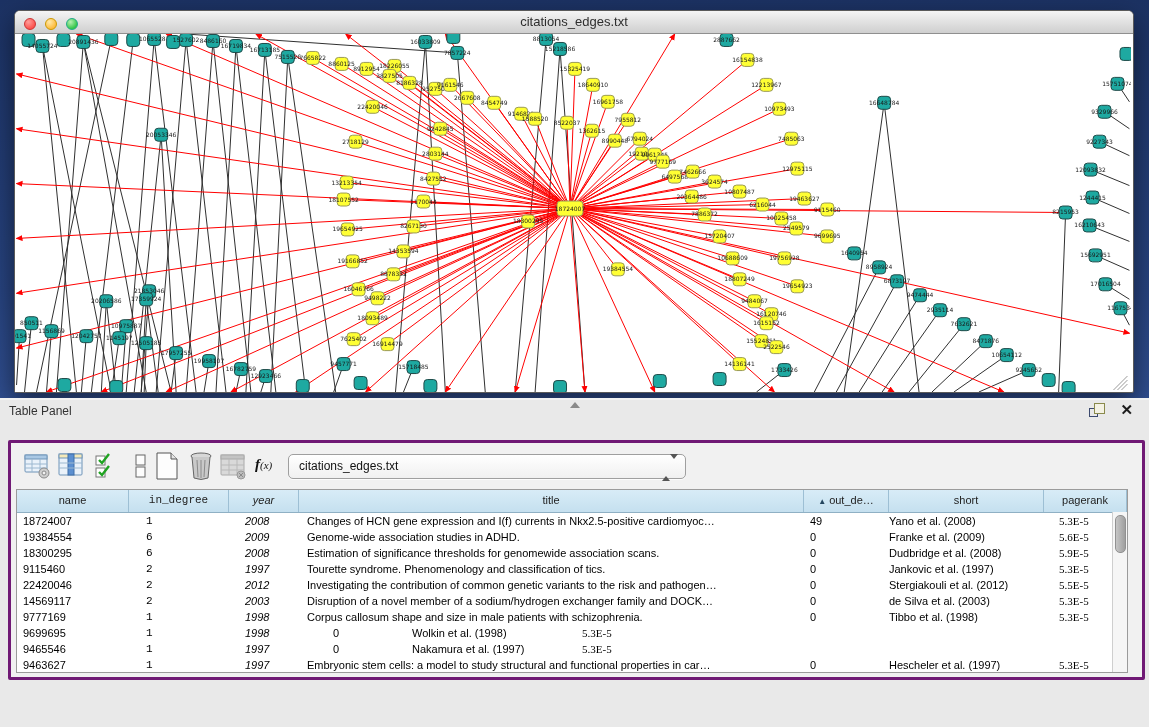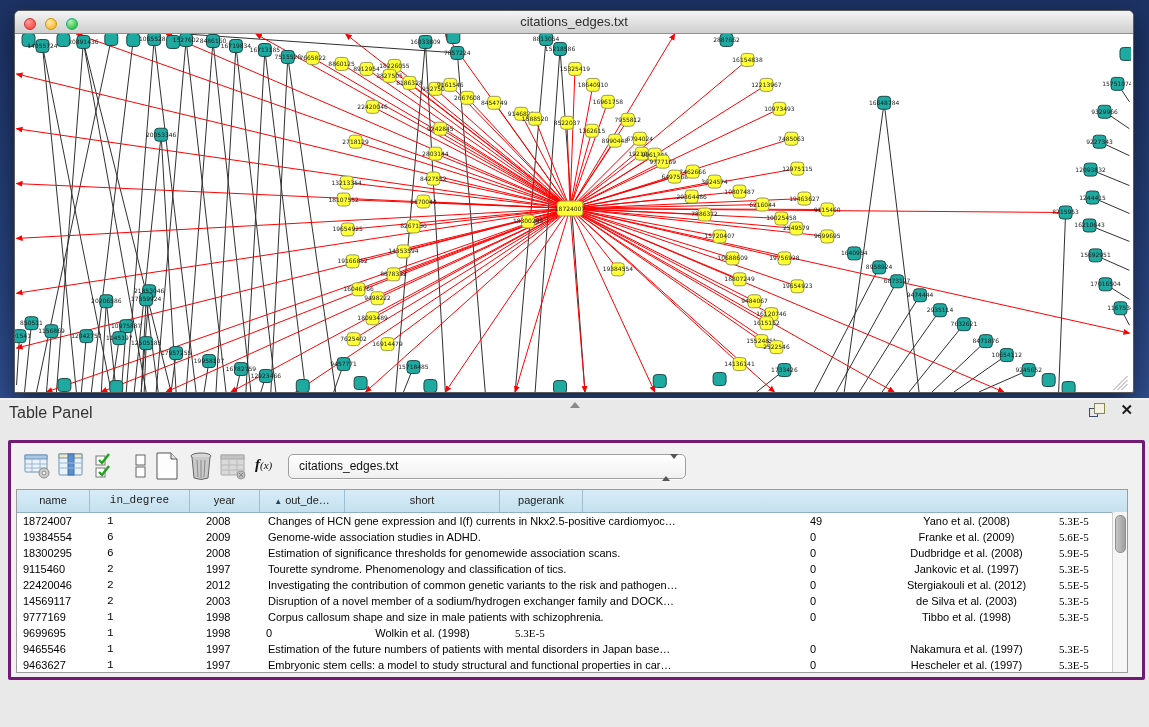--- a/index.html
+++ b/index.html
@@ -14,21 +14,21 @@
     border-bottom:1px solid #8f8f8f;}
   .tl{position:absolute;top:7px;width:12px;height:12px;border-radius:50%;box-sizing:border-box;}
   .tl.red{left:9px;background:radial-gradient(circle at 35% 30%,#ff9d9a,#fc534e 70%);border:1px solid #c33;}
   .tl.yel{left:30px;background:radial-gradient(circle at 35% 30%,#ffe9a8,#fdbc40 70%);border:1px solid #c90;}
   .tl.grn{left:51px;background:radial-gradient(circle at 35% 30%,#b6f0b0,#35c649 70%);border:1px solid #2a8;}
   .wtitle{display:block;text-align:center;line-height:21px;font-size:13px;color:#2e2e2e;}
   .canvas-wrap{position:relative;width:1116px;height:358px;background:#fff;overflow:hidden;}
   
   .tpanel{position:absolute;left:0;top:398px;width:1149px;height:329px;background:#e9e9e9;border-top:2px solid #f2f2f2;}
   .phead{position:relative;height:22px;}
-  .phead-title{position:absolute;left:9px;top:4px;font-size:16px;color:#333;}
+  .phead-title{position:absolute;left:9px;top:4px;font-size:12px;color:#333;}
   .split-arrow{position:absolute;left:570px;top:2px;width:0;height:0;border-left:5px solid transparent;border-right:5px solid transparent;border-bottom:6px solid #8a8a8a;}
   .float-btn{position:absolute;right:44px;top:3px;width:16px;height:14px;}
   .float-btn .sq1{position:absolute;left:0;bottom:0;width:7px;height:7px;border:1px solid #3c4a6e;background:#e9e9e9;}
   .float-btn .sq2{position:absolute;right:0;top:0;width:9px;height:9px;border:1px solid #8a8a4c;background:#f4f2e4;}
   .close-btn{position:absolute;right:16px;top:1px;font-size:15px;font-weight:bold;color:#1c1c1c;line-height:18px;}
   .pbody{position:absolute;left:8px;top:40px;width:1131px;height:234px;background:#f1f1f1;border:3px solid #701a75;border-radius:2px;}
   
   .ptool{position:absolute;left:0;top:0;width:100%;height:46px;}
   .ticon{position:absolute;top:8px;width:28px;height:30px;}
   .combo{position:absolute;left:277px;top:11px;width:396px;height:23px;border:1px solid #9f9f9f;border-radius:5px;
@@ -36,33 +36,33 @@
   .combo .val{position:absolute;left:10px;top:4px;font-size:12px;color:#111;}
   .combo .steppers{position:absolute;right:7px;top:4px;}
   .combo .up{width:0;height:0;border-left:4px solid transparent;border-right:4px solid transparent;border-bottom:5px solid #555;margin-bottom:3px;}
   .combo .dn{width:0;height:0;border-left:4px solid transparent;border-right:4px solid transparent;border-top:5px solid #555;}
   
   .tbl{position:absolute;left:5px;top:46px;width:1112px;height:184px;background:#fff;border:1px solid #9b9b9b;box-sizing:border-box;overflow:hidden;}
   .thead{display:flex;height:22px;background:linear-gradient(180deg,#d8ecf7,#c5e0ef);border-bottom:1px solid #8fb0c4;}
   .th{box-sizing:border-box;border-right:1px solid #9dbfd4;font-size:11px;color:#222;text-align:center;line-height:21px;overflow:hidden;white-space:nowrap;}
   .trow{display:flex;height:16px;}
   .td{box-sizing:border-box;font-size:11px;color:#000;line-height:16px;white-space:nowrap;overflow:hidden;text-overflow:ellipsis;}
-  .col-name{width:73px;}
+  .col-name{width:112px;}
   .col-in_degree{width:100px;font-family:Liberation Mono, monospace;}
-  .col-year{width:70px;}
+  .col-year{width:70px;font-style:italic;}
   .col-title{flex:1;min-width:0;}
   .col-out_degree{width:85px;}
   .col-short{width:155px;}
   .col-pagerank{width:83px;}
   .td.col-name{padding-left:6px;}
   .td.col-in_degree{padding-left:17px;}
   .td.col-year{padding-left:16px;}
   .td.col-title{padding-left:8px;}
-  .td.col-out_degree{padding-left:6px;}
-  .td.col-short{text-align:center;}
+  .td.col-out_degree{padding-left:6px;margin-left:28px;}
+  .td.col-short{}
   .td.col-pagerank{padding-left:15px;font-family:Liberation Serif, serif;}
   .sortmark{font-size:8px;color:#23455e;margin-right:3px;}
   .vscroll{position:absolute;right:0;top:22px;width:14px;height:161px;background:#f6f6f6;border-left:1px solid #cfcfcf;}
   .vthumb{position:absolute;left:2px;top:3px;width:9px;height:36px;border-radius:5px;background:linear-gradient(90deg,#c6c6c6,#9f9f9f);border:1px solid #919191;}
   svg text{font-family:"DejaVu Sans",sans-serif;}
 </style>
 </head>
 <body>
 
 <div class="desktop">
@@ -585,20 +585,21 @@
           <span class="val">citations_edges.txt</span>
           <span class="steppers"><span class="up"></span><span class="dn"></span></span>
         </div>
       </div>
 
       <div class="tbl">
         <div class="thead">
             <div class="th col-name">name</div>
             <div class="th col-in_degree">in_degree</div>
             <div class="th col-year">year</div>
+            <div class="th col-title">title</div>
             <div class="th col-out_degree"><span class="sortmark">▲</span>out_de…</div>
             <div class="th col-short">short</div>
             <div class="th col-pagerank">pagerank</div>
           </div>
         <div>
             <div class="trow">
               <div class="td col-name">18724007</div>
               <div class="td col-in_degree">1</div>
               <div class="td col-year">2008</div>
               <div class="td col-title">Changes of HCN gene expression and I(f) currents in Nkx2.5-positive cardiomyoc…</div>
@@ -665,21 +666,20 @@
               <div class="td col-in_degree">1</div>
               <div class="td col-year">1998</div>
               <div class="td col-out_degree">0</div>
               <div class="td col-short">Wolkin et al. (1998)</div>
               <div class="td col-pagerank">5.3E-5</div>
             </div>
             <div class="trow">
               <div class="td col-name">9465546</div>
               <div class="td col-in_degree">1</div>
               <div class="td col-year">1997</div>
-              <div class="td col-title">Estimation of the future numbers of patients with mental disorders in Japan base…</div>
               <div class="td col-out_degree">0</div>
               <div class="td col-short">Nakamura et al. (1997)</div>
               <div class="td col-pagerank">5.3E-5</div>
             </div>
             <div class="trow">
               <div class="td col-name">9463627</div>
               <div class="td col-in_degree">1</div>
               <div class="td col-year">1997</div>
               <div class="td col-title">Embryonic stem cells: a model to study structural and functional properties in car…</div>
               <div class="td col-out_degree">0</div>

